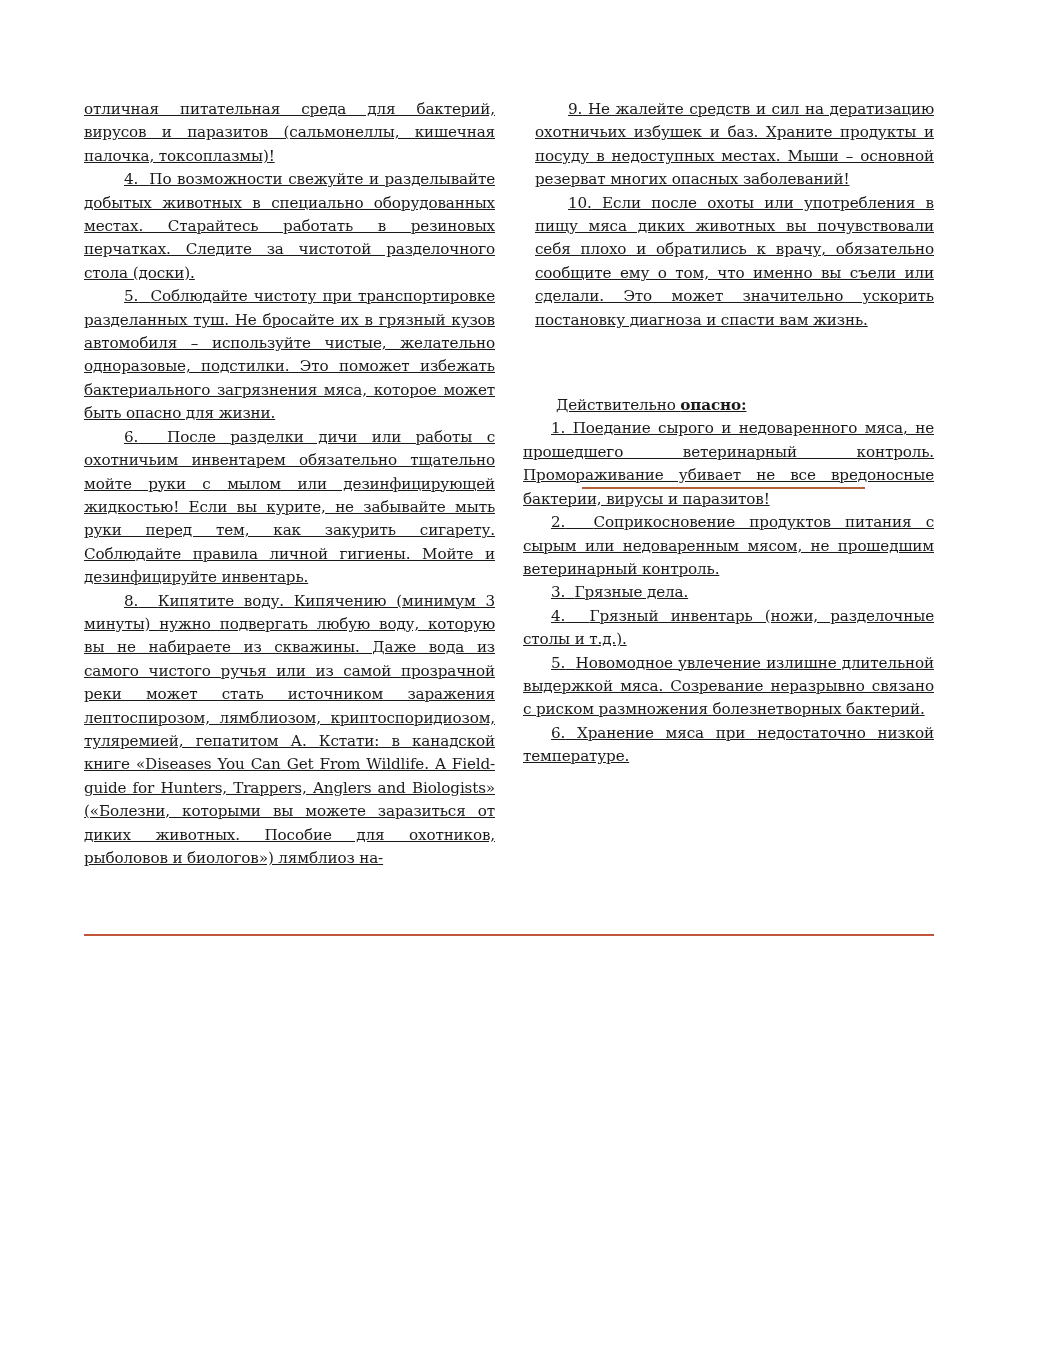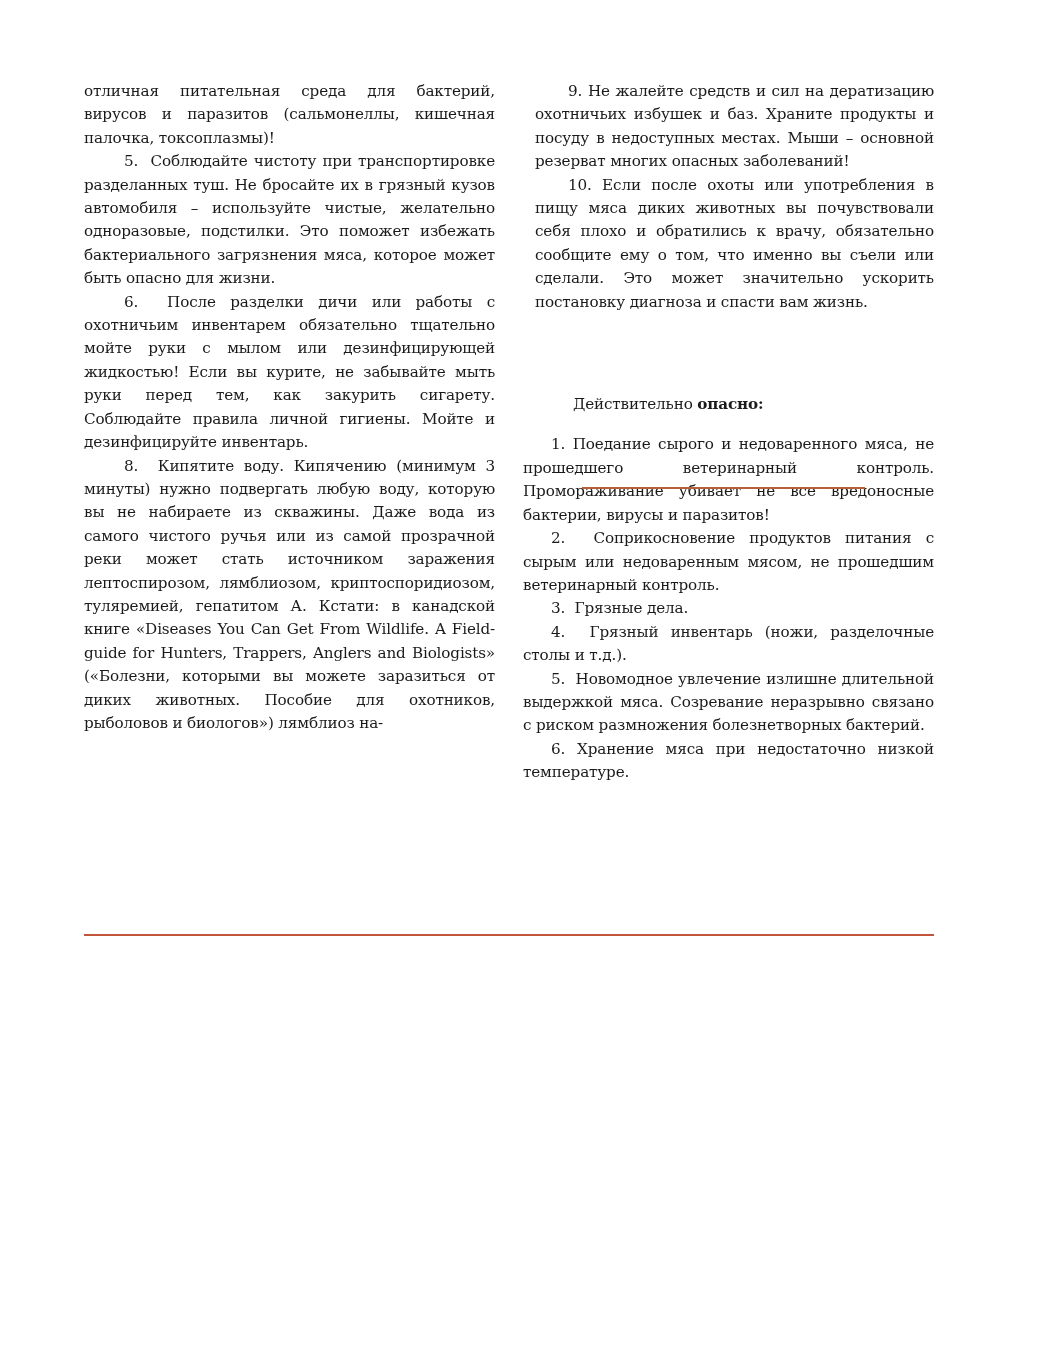--- a/index.html
+++ b/index.html
@@ -1,34 +1,35 @@
 <!DOCTYPE html>
 <html><head>
 <meta charset="utf-8">
 <style>
   html, body { margin: 0; padding: 0; background: #ffffff; }
   body { width: 1039px; height: 1370px; position: relative; overflow: hidden;
          font-family: "DejaVu Serif", "Liberation Serif", serif; color: #1a1a1a; }
-  .col { position: absolute; top: 80px; width: 411px; font-size: 15.2px; line-height: 23.4px;
-         text-align: justify; letter-spacing: -0.15px; }
+  .col { position: absolute; top: 98px; width: 411px; font-size: 15.2px; line-height: 23.4px;
+         text-align: justify; letter-spacing: -0.15px; text-decoration: underline; }
   .col.left { left: 84px; }
   .col.right { left: 523px; }
   .p { margin: 0; text-indent: 0; }
   .p.ind { text-indent: 40px; }
   .p.ind2 { text-indent: 33px; margin-left: 12px; }
   .divider-short { position: absolute; left: 582px; top: 487px; width: 283px; height: 2px; background: #b5603a; }
   .divider-long { position: absolute; left: 84px; top: 934px; width: 850px; height: 2px; background: #c0553a; }
-  .heading-line { margin: 17px; text-indent: 33px; }
+  .heading-line { margin: 0; text-indent: 33px; }
   b { font-weight: bold; }
 </style>
 </head>
 <body>
 
 <div class="col left">
   <p class="p">отличная питательная среда для бактерий, вирусов и паразитов (сальмонеллы, кишечная палочка, токсоплазмы)!</p>
+  <p class="p ind"><span>4.</span>&nbsp; <span>По возможности свежуйте и разделывайте добытых животных в специально оборудованных местах. Старайтесь работать в резиновых перчатках. Следите за чистотой разделочного стола (доски).</span></p>
   <p class="p ind"><span>5.</span>&nbsp; <span>Соблюдайте чистоту при транспортировке разделанных туш. Не бросайте их в грязный кузов автомобиля – используйте чистые, желательно одноразовые, подстилки. Это поможет избежать бактериального загрязнения мяса, которое может быть опасно для жизни.</span></p>
   <p class="p ind"><span>6.</span>&nbsp; <span>После разделки дичи или работы с охотничьим инвентарем обязательно тщательно мойте руки с мылом или дезинфицирующей жидкостью! Если вы курите, не забывайте мыть руки перед тем, как закурить сигарету. Соблюдайте правила личной гигиены. Мойте и дезинфицируйте инвентарь.</span></p>
   <p class="p ind"><span>8.</span>&nbsp; <span>Кипятите воду. Кипячению (минимум 3 минуты) нужно подвергать любую воду, которую вы не набираете из скважины. Даже вода из самого чистого ручья или из самой прозрачной реки может стать источником заражения лептоспирозом, лямблиозом, криптоспоридиозом, туляремией, гепатитом А. Кстати: в канадской книге «Diseases You Can Get From Wildlife. A Field-guide for Hunters, Trappers, Anglers and Biologists» («Болезни, которыми вы можете заразиться от диких животных. Пособие для охотников, рыболовов и биологов») лямблиоз на-</span></p>
 </div>
 
 <div class="col right">
   <p class="p ind2"><span>9.</span> <span>Не жалейте средств и сил на дератизацию охотничьих избушек и баз. Храните продукты и посуду в недоступных местах. Мыши – основной резерват многих опасных заболеваний!</span></p>
   <p class="p ind2"><span>10.</span> <span>Если после охоты или употребления в пищу мяса диких животных вы почувствовали себя плохо и обратились к врачу, обязательно сообщите ему о том, что именно вы съели или сделали. Это может значительно ускорить постановку диагноза и спасти вам жизнь.</span></p>
 
   <div style="height: 62px;"></div>

